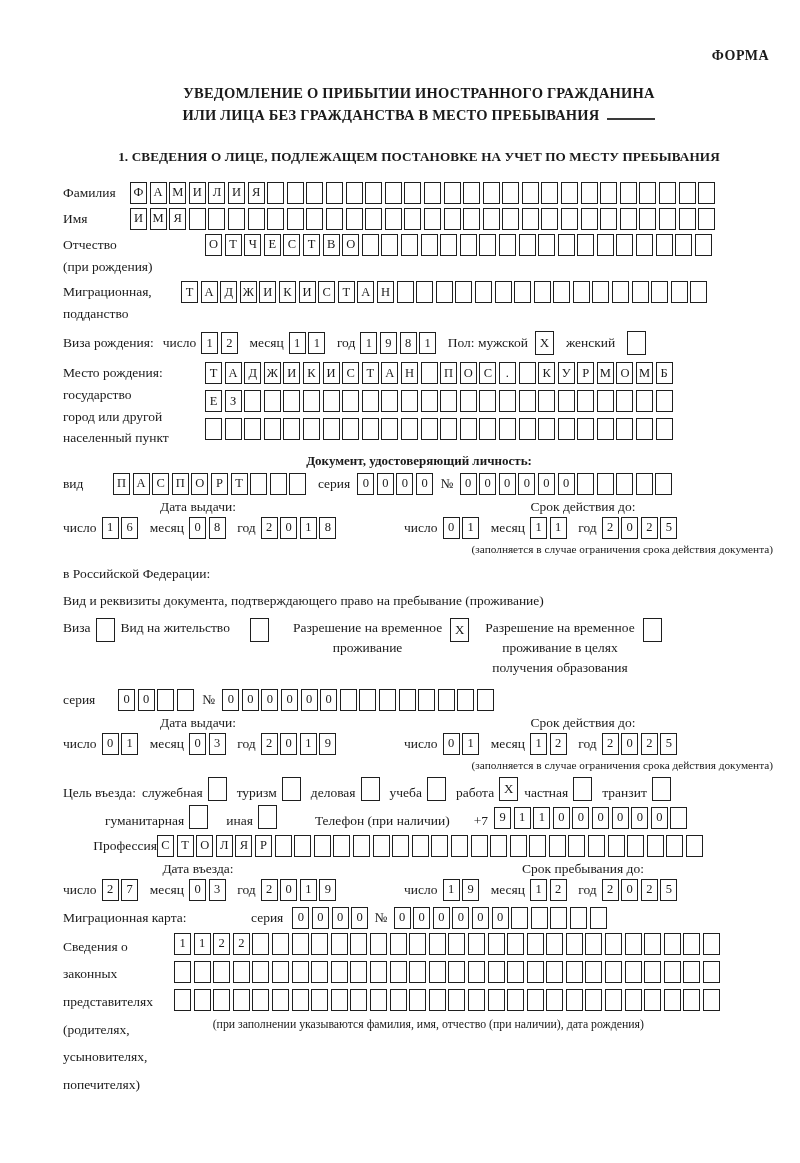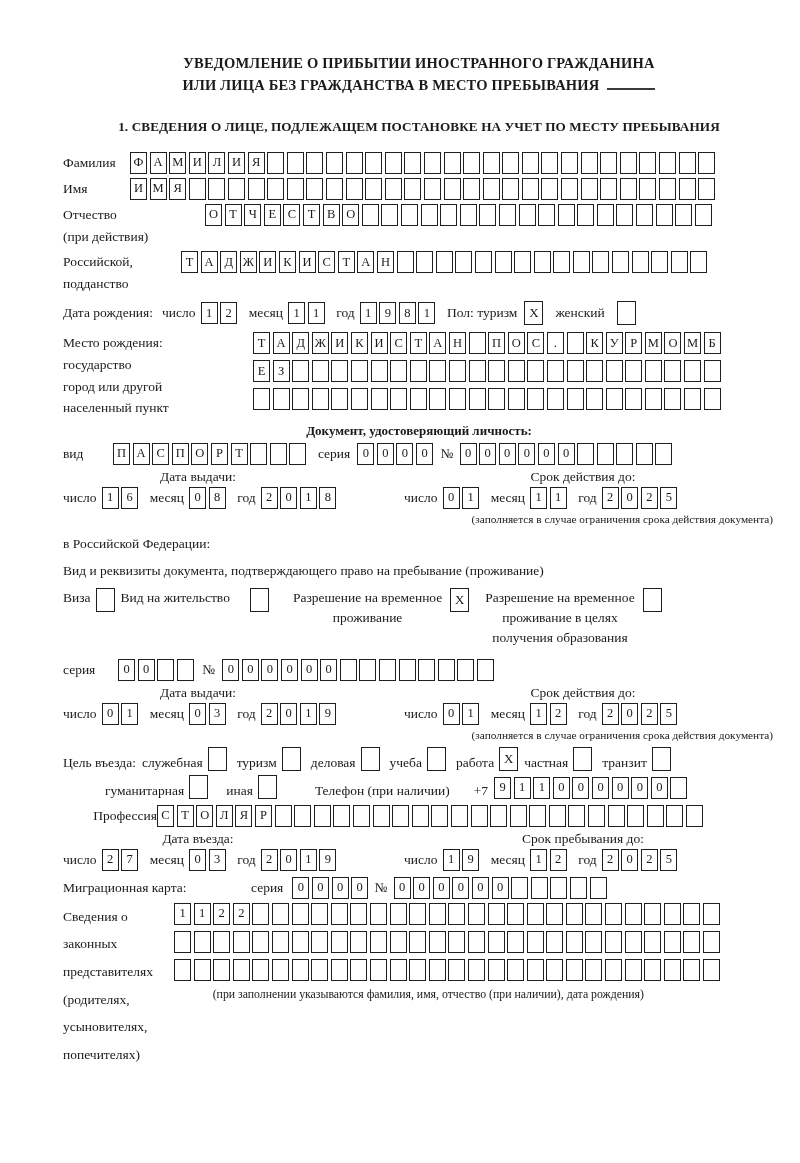--- a/index.html
+++ b/index.html
@@ -78,20 +78,21 @@
 
   .legal { display:flex; align-items:flex-start; margin-top:2px; }
   .legal .note-center { font-size:11.8px; text-align:center; margin-top:4px; margin-left:-40px; }
 </style>
 </head>
 <body>
 
 <div class="page">
 
 
+  <div class="forma">ФОРМА</div>
 
   <div class="title">
     <div>УВЕДОМЛЕНИЕ О ПРИБЫТИИ ИНОСТРАННОГО ГРАЖДАНИНА</div>
     <div><span>ИЛИ ЛИЦА БЕЗ ГРАЖДАНСТВА В МЕСТО ПРЕБЫВАНИЯ</span><span class="blank-line"></span></div>
   </div>
 
   <div class="sec-heading">1. СВЕДЕНИЯ О ЛИЦЕ, ПОДЛЕЖАЩЕМ ПОСТАНОВКЕ НА УЧЕТ ПО МЕСТУ ПРЕБЫВАНИЯ</div>
 
   <div class="formbody">
 
@@ -163,21 +164,21 @@
           <span class="cell"></span>
           <span class="cell"></span>
           <span class="cell"></span>
           <span class="cell"></span>
         </span>
     </div>
 
     <div class="frow top">
       <span class="lblcol w142">
         <div>Отчество</div>
-        <div>(при действия)</div>
+        <div>(при рождения)</div>
       </span>
       <span class="boxes">
           <span class="cell">О</span>
           <span class="cell">Т</span>
           <span class="cell">Ч</span>
           <span class="cell">Е</span>
           <span class="cell">С</span>
           <span class="cell">Т</span>
           <span class="cell">В</span>
           <span class="cell">О</span>
@@ -197,21 +198,21 @@
           <span class="cell"></span>
           <span class="cell"></span>
           <span class="cell"></span>
           <span class="cell"></span>
           <span class="cell"></span>
         </span>
     </div>
 
     <div class="frow top">
       <span class="lblcol w118">
-        <div>Российской,</div>
+        <div>Миграционная,</div>
         <div>подданство</div>
       </span>
       <span class="boxes">
           <span class="cell">Т</span>
           <span class="cell">А</span>
           <span class="cell">Д</span>
           <span class="cell">Ж</span>
           <span class="cell">И</span>
           <span class="cell">К</span>
           <span class="cell">И</span>
@@ -232,47 +233,47 @@
           <span class="cell"></span>
           <span class="cell"></span>
           <span class="cell"></span>
           <span class="cell"></span>
           <span class="cell"></span>
           <span class="cell"></span>
         </span>
     </div>
 
     <div class="frow" style="margin-top:7px;">
-      <span class="lbl" style="margin-right:9px;">Дата рождения:</span>
+      <span class="lbl" style="margin-right:9px;">Виза рождения:</span>
       <span class="dg">
         <span class="w">число</span>
         <span class="boxes">
             <span class="cell">1</span>
             <span class="cell">2</span>
           </span>
         <span class="w">месяц</span>
         <span class="boxes">
             <span class="cell">1</span>
             <span class="cell">1</span>
           </span>
         <span class="w">год</span>
         <span class="boxes">
             <span class="cell">1</span>
             <span class="cell">9</span>
             <span class="cell">8</span>
             <span class="cell">1</span>
           </span>
       </span>
-      <span class="lbl" style="margin-right:7px;">Пол: туризм</span>
+      <span class="lbl" style="margin-right:7px;">Пол: мужской</span>
       <span class="chk">X</span>
       <span class="lbl" style="margin-left:12px;margin-right:12px;">женский</span>
       <span class="chk"></span>
     </div>
 
-    <div class="frow top" style="margin-top:7px;gap:48px;">
+    <div class="frow top" style="margin-top:7px;">
       <span class="lblcol w142">
         <div>Место рождения:</div>
         <div>государство</div>
         <div>город или другой</div>
         <div>населенный пункт</div>
       </span>
       <span class="boxrows">
         <span class="boxes">
             <span class="cell">Т</span>
             <span class="cell">А</span>

